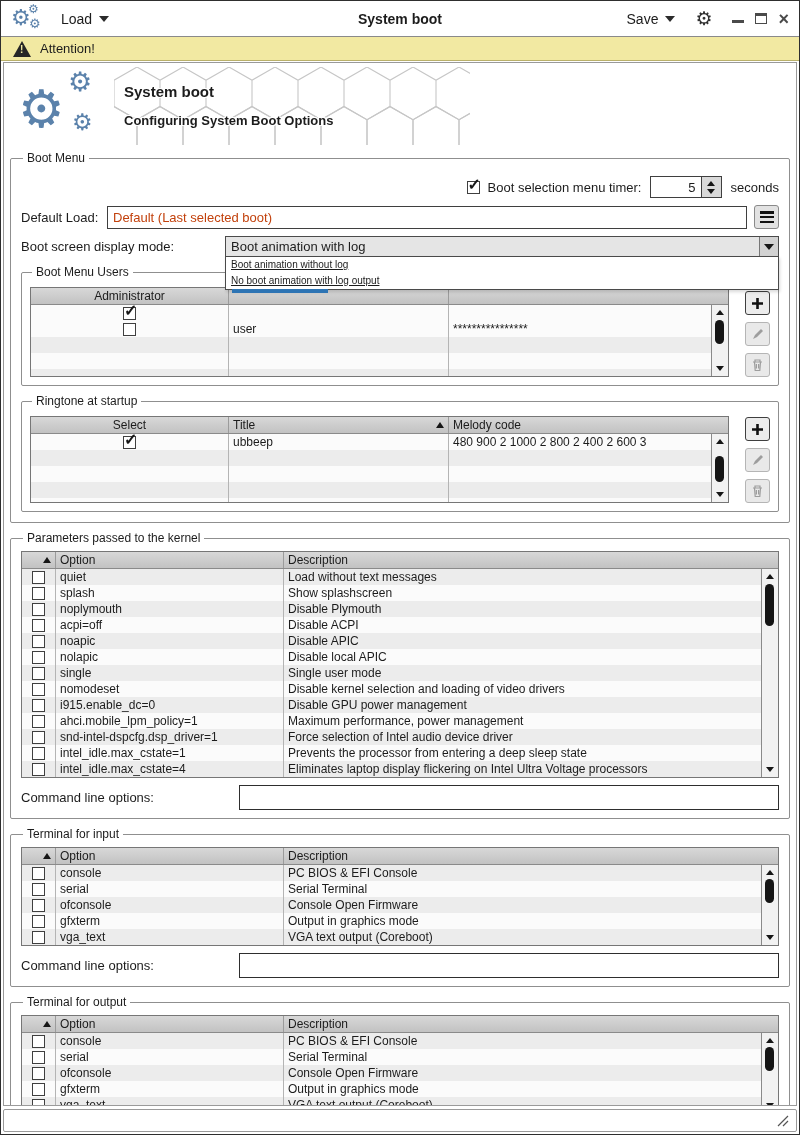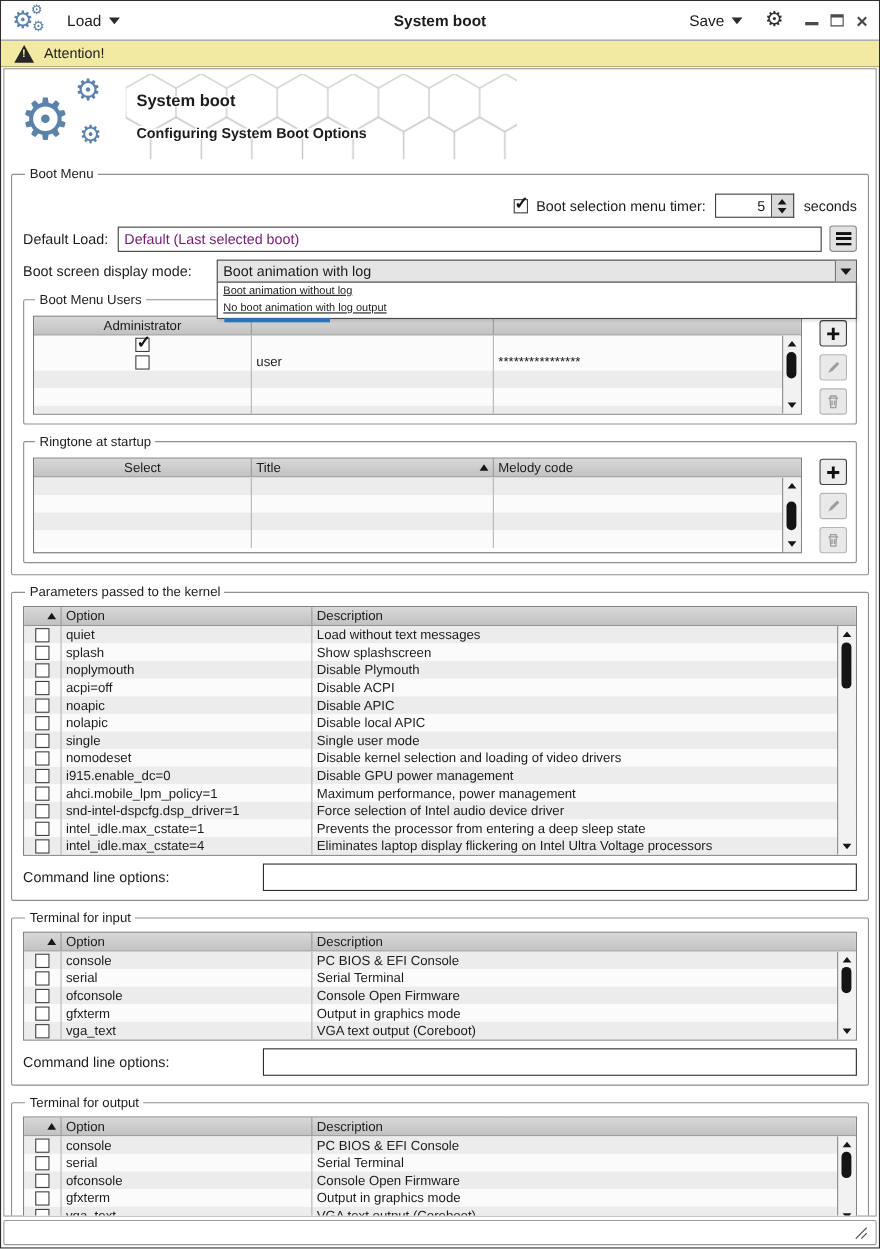--- a/index.html
+++ b/index.html
@@ -56,21 +56,21 @@
   .cb.on::after { content:"✓"; position:absolute; left:0px; top:-7px; font-size:16px; font-weight:bold; color:#161616; }
   .lbl-timer { margin-left:8px; width:162px; }
   .numbox { width:52px; height:22px; border:1px solid #3f3f3f; display:flex; align-items:center;
     justify-content:flex-end; padding-right:5px; background:#fff; }
   .spinner { width:20px; height:22px; background:#d9d9d9; border:1px solid #3f3f3f; border-left:none;
     display:flex; flex-direction:column; align-items:center; justify-content:center; gap:3px; }
   .tri-up { width:0; height:0; border-left:4px solid transparent; border-right:4px solid transparent; border-bottom:5px solid #161616; }
   .tri-down { width:0; height:0; border-left:4px solid transparent; border-right:4px solid transparent; border-top:5px solid #161616; }
   .lbl-seconds { margin-left:9px; }
   .lbl-default { width:86px; }
-  .txt-input { flex:1; height:23px; border:1px solid #3f3f3f; background:#fff; font:inherit; padding:0 5px; color:#701a75; }
+  .txt-input { flex:1; height:23px; border:1px solid #3f3f3f; background:#fff; font:inherit; padding:0 5px; color:#c2410c; }
   .burger-btn { width:25px; height:24px; margin-left:7px; background:#e2e2e2; border:1px solid #8a8a8a;
     border-radius:3px; display:flex; align-items:center; justify-content:center; }
   .burger-ic { width:14px; height:12px;
     background:linear-gradient(#111 0 2.5px,transparent 2.5px 4.7px,#111 4.7px 7.2px,transparent 7.2px 9.5px,#111 9.5px 12px); }
   .lbl-mode { width:176px; }
   .combo { flex:1; position:relative; height:21px; border:1px solid #4a4a4a; background:#e5e5e5;
     display:flex; align-items:center; }
   .combo-value { padding-left:5px; font-size:13px; }
   .combo-btn { position:absolute; right:0; top:0; bottom:0; width:19px; background:#d2d2d2;
     border-left:1px solid #777; display:flex; align-items:center; justify-content:center; }
@@ -188,21 +188,21 @@
     </div>
 
     <div class="frow">
       <span class="lbl-default">Default Load:</span>
       <input class="txt-input" type="text" value="Default (Last selected boot)" style="">
       <div class="burger-btn">
         <span class="burger-ic"></span>
       </div>
     </div>
 
-    <div class="frow" style="margin-bottom:2px;">
+    <div class="frow" style="margin-bottom:2px;gap:28px;">
       <span class="lbl-mode">Boot screen display mode:</span>
       <div class="combo">
         <span class="combo-value">Boot animation with log</span>
         <div class="combo-btn">
           <span class="tri-down"></span>
         </div>
         <div class="combo-popup">
           <div class="opt">Boot animation without log</div>
           <div class="opt">No boot animation with log output</div>
         </div>
@@ -285,20 +285,27 @@
         <div class="tbl">
           <div class="thead">
             <div class="th u1 c-center">Select</div>
             <div class="th u2 sp">
               <span>Title</span>
               <span class="sort-asc"></span>
             </div>
             <div class="th u3">Melody code</div>
           </div>
           <div class="tbody" style="height:68px;">
+            <div class="tr">
+              <div class="td u1 c-center">
+                  <span class="cb on"></span>
+                </div>
+              <div class="td u2">ubbeep</div>
+              <div class="td u3">480 900 2 1000 2 800 2 400 2 600 3</div>
+            </div>
             <div class="tr alt">
               <div class="td u1"></div>
                 <div class="td u2"></div>
                 <div class="td u3"></div>
             </div>
             <div class="tr">
               <div class="td u1"></div>
                 <div class="td u2"></div>
                 <div class="td u3"></div>
             </div>

